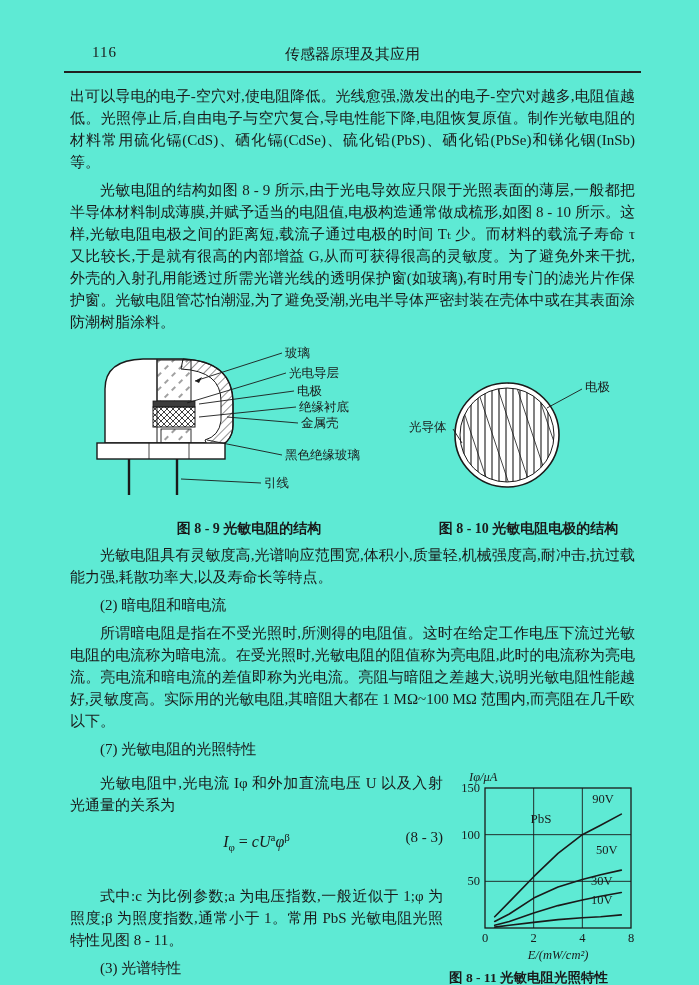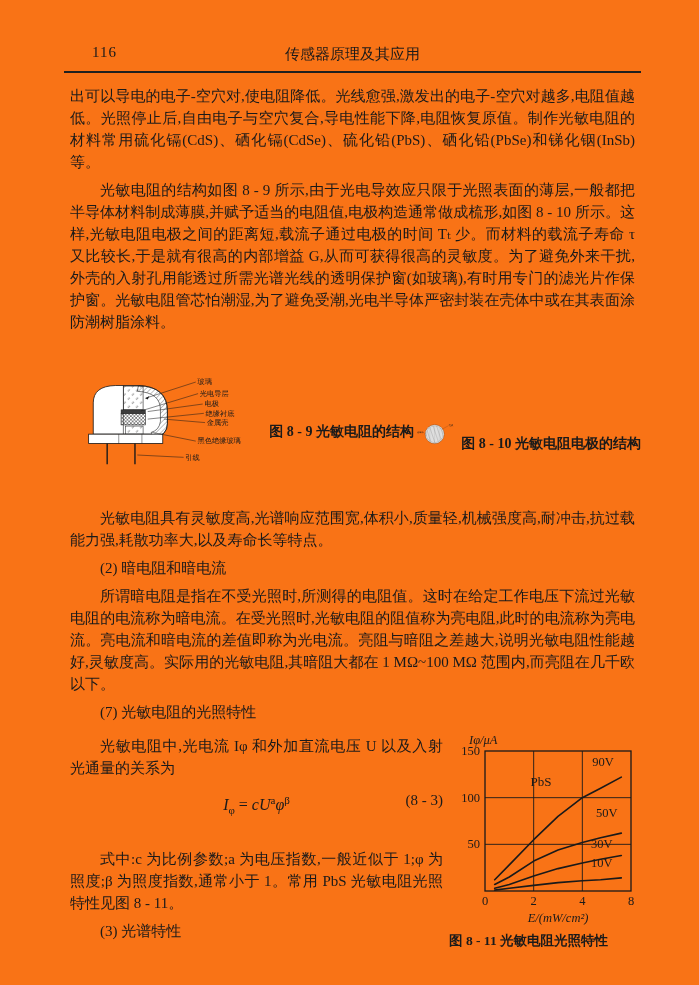--- a/index.html
+++ b/index.html
@@ -1,20 +1,20 @@
 <!DOCTYPE html>
 <html><head>
 <meta charset="utf-8">
 <style>
   html,body{margin:0;padding:0;background:#ffffff;}
   .page{
     position:relative;
     width:699px;height:985px;
     box-sizing:border-box;
-    background:#f97316;
+    background:#5eead4;
     color:#1a1a1a;
     font-family:"Liberation Serif","DejaVu Serif",serif;
     padding:44px 58px 0 64px;
     overflow:hidden;
   }
   .header{
     position:relative;
     border-bottom:2px solid #202020;
     padding-bottom:5px;
     height:22px;
@@ -34,21 +34,21 @@
   p.first{margin-top:12px;}
   .indent{text-indent:2em;}
   .section-heading{
     margin:0;font-size:15px;line-height:24px;
     font-weight:bold;text-indent:2em;
   }
   .figures-row{
     display:flex;align-items:flex-end;
     margin:10px 0 6px 0;
   }
-  .fig{display:flex;align-items:center;}
+  .fig{display:flex;flex-direction:column;align-items:center;}
   .fig-left{width:330px;margin-left:20px;}
   .fig-right{width:225px;margin-left:2px;}
   .fig-caption{
     font-size:14px;font-weight:bold;margin-top:19px;white-space:nowrap;
   }
   svg text{font-family:"Liberation Serif","DejaVu Serif",serif;fill:#1a1a1a;}
   .fig svg text{font-size:12.5px;}
   .cols{display:flex;margin-top:2px;}
   .col-left{width:396px;}
   .col-right{width:196px;margin-left:auto;padding-top:6px;}

